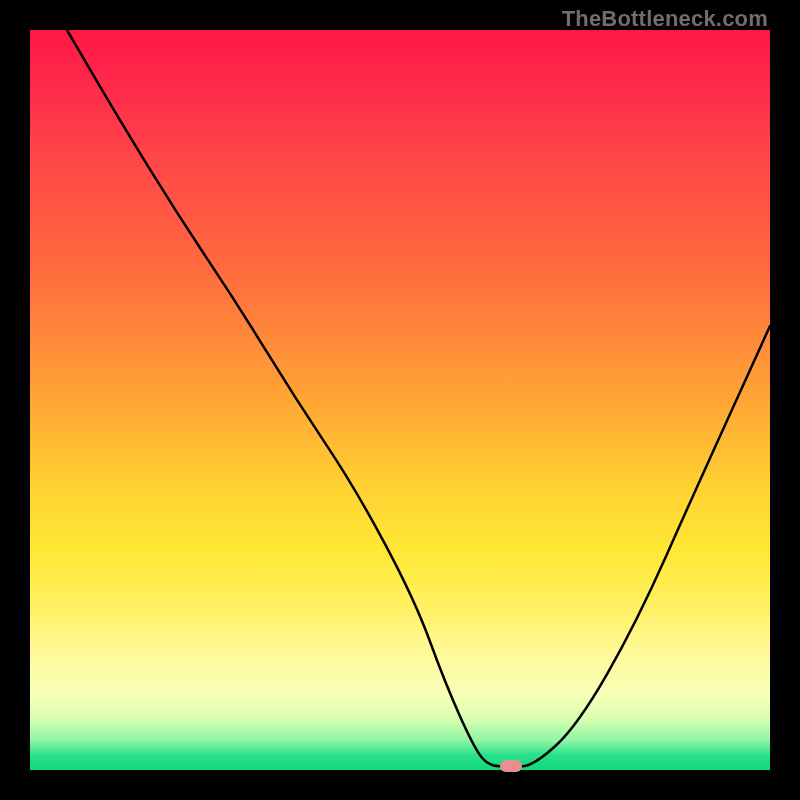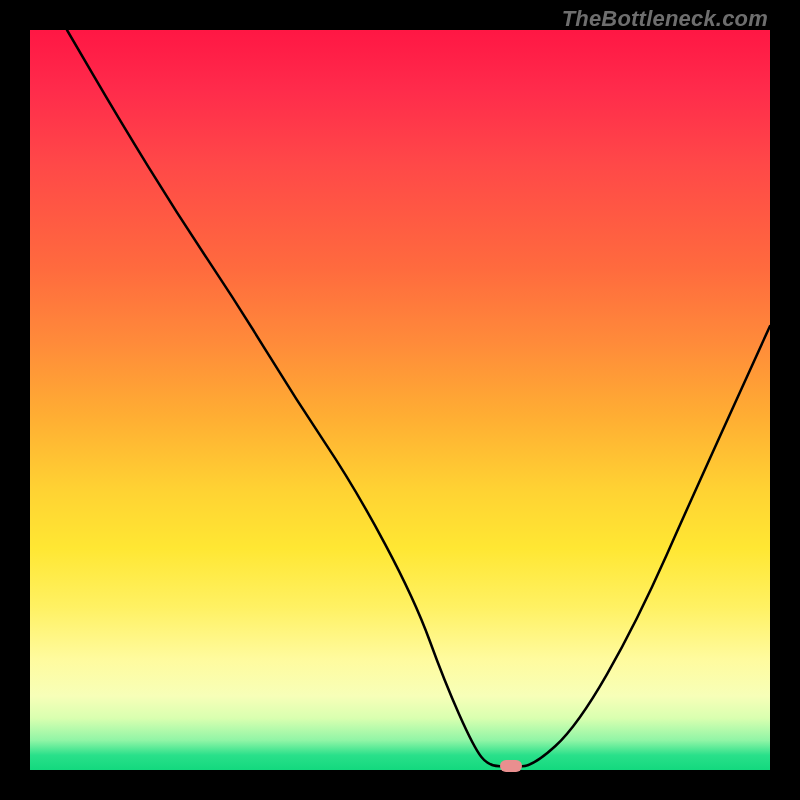--- a/index.html
+++ b/index.html
@@ -45,21 +45,20 @@
   }
   .watermark {
     position: absolute;
     top: 6px;
     right: 32px;
     color: #6e6e6e;
     font-size: 22px;
     font-weight: 600;
     letter-spacing: 0.2px;
     user-select: none;
-    font-style: italic;
   }
   .curve {
     position: absolute;
     left: 0;
     top: 0;
     width: 740px;
     height: 740px;
     pointer-events: none;
   }
   .marker {

